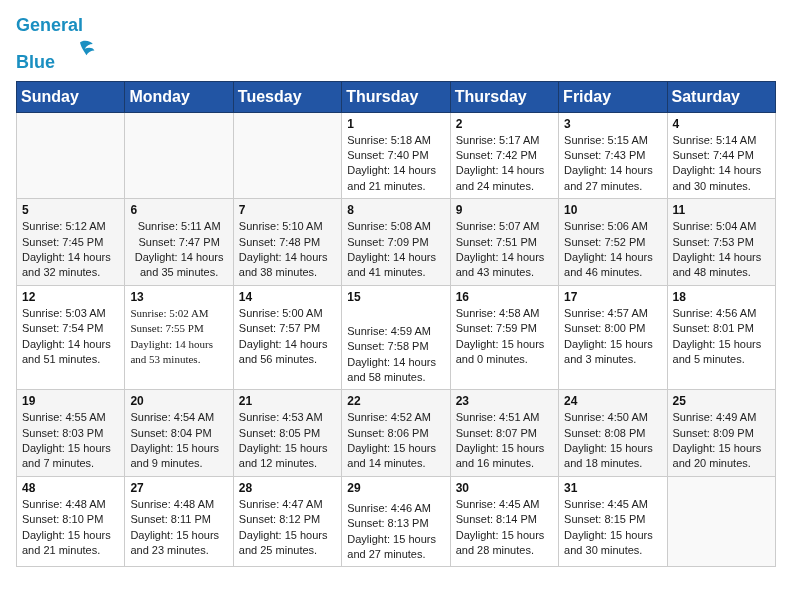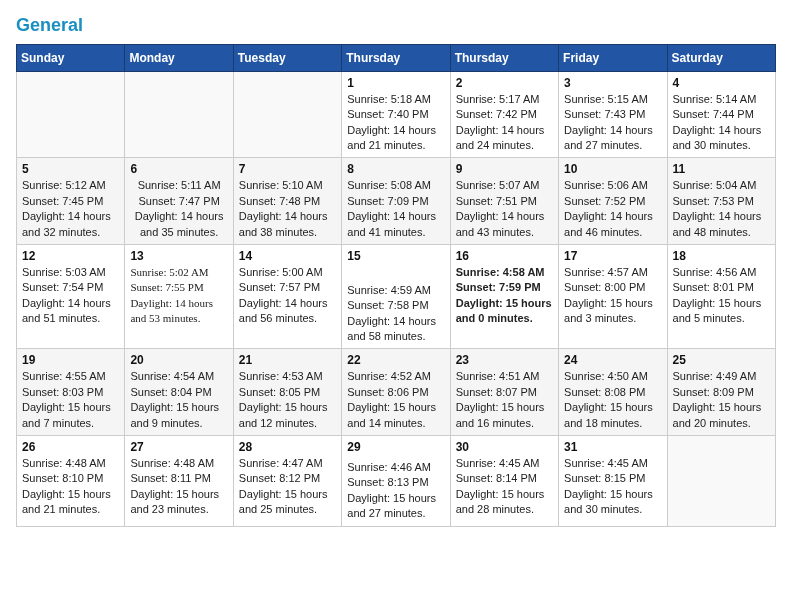--- a/index.html
+++ b/index.html
@@ -49,21 +49,21 @@
     table {
       width: 100%;
       border-collapse: collapse;
       font-size: 11px;
     }
     thead tr th {
       background: #2255a4;
       color: #fff;
       padding: 6px 4px;
       text-align: left;
-      font-size: 12px;
+      font-size: 16px;
       font-weight: bold;
       border: 1px solid #1a3a6b;
     }
     tbody tr td {
       border: 1px solid #ccc;
       vertical-align: top;
       padding: 4px 5px;
       width: calc(100% / 7);
       min-height: 70px;
       background: #fff;
@@ -88,20 +88,26 @@
     }
   </style>
 </head>
 <body>
 
 <div class="header">
   <div class="logo">
     <div>
       <div class="logo-text">
         <span>General</span>
+      </div>
+      <div class="logo-text">
+        <span style="color:#1a8fc1;">Blue</span>
+        <svg class="logo-bird" viewBox="0 0 40 40">
+          <path d="M20 8 C24 4, 34 6, 36 10 C32 10, 28 12, 26 16 C30 14, 36 14, 38 18 C34 18, 30 20, 28 24 C26 20, 22 16, 20 8Z" fill="#1a8fc1"></path>
+        </svg>
       </div>
     </div>
   </div>
   <div class="title-block">
     <div class="month-title"></div>
     <div class="subtitle"></div>
   </div>
 </div>
 
 <table>
@@ -225,21 +231,21 @@
         </td>
         <td>
           <span class="day-num">15</span>
           <div class="day-info" style="white-space: pre-line; margin-top: 20px;">Sunrise: 4:59 AM
 Sunset: 7:58 PM
 Daylight: 14 hours
 and 58 minutes.</div>
         </td>
         <td>
           <span class="day-num">16</span>
-          <div class="day-info" style="white-space: pre-line; font-weight: bold;">Sunrise: 4:58 AM
+          <div class="day-info" style="white-space: pre-line;">Sunrise: 4:58 AM
 Sunset: 7:59 PM
 Daylight: 15 hours
 and 0 minutes.</div>
         </td>
         <td>
           <span class="day-num">17</span>
           <div class="day-info" style="white-space: pre-line;">Sunrise: 4:57 AM
 Sunset: 8:00 PM
 Daylight: 15 hours
 and 3 minutes.</div>
@@ -298,21 +304,21 @@
         <td>
           <span class="day-num">25</span>
           <div class="day-info" style="white-space: pre-line;">Sunrise: 4:49 AM
 Sunset: 8:09 PM
 Daylight: 15 hours
 and 20 minutes.</div>
         </td>
       </tr>
       <tr>
         <td>
-          <span class="day-num">26</span>
+          <span class="day-num">48</span>
           <div class="day-info" style="white-space: pre-line;">Sunrise: 4:48 AM
 Sunset: 8:10 PM
 Daylight: 15 hours
 and 21 minutes.</div>
         </td>
         <td>
           <span class="day-num">27</span>
           <div class="day-info" style="white-space: pre-line;">Sunrise: 4:48 AM
 Sunset: 8:11 PM
 Daylight: 15 hours

